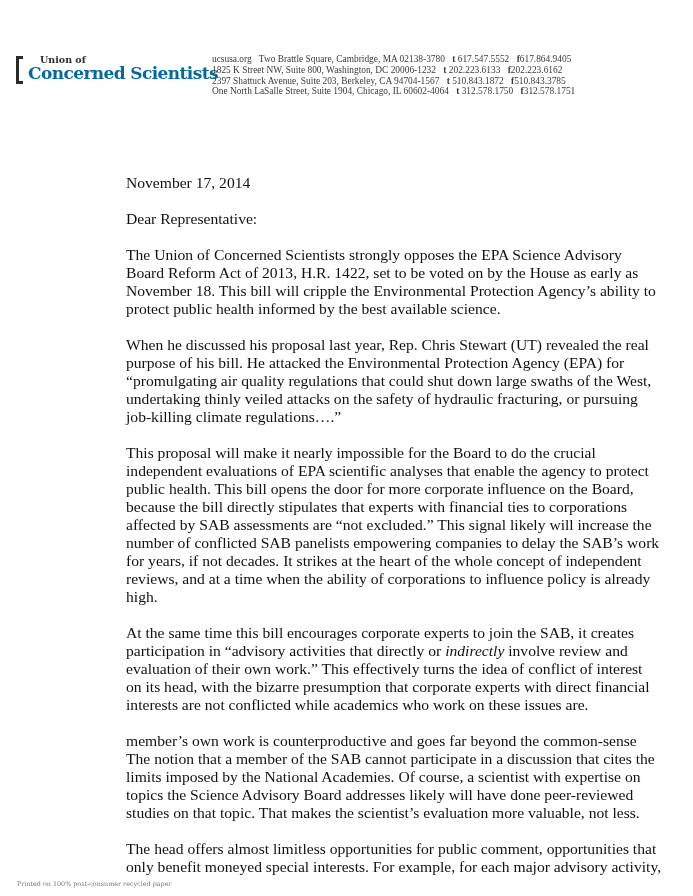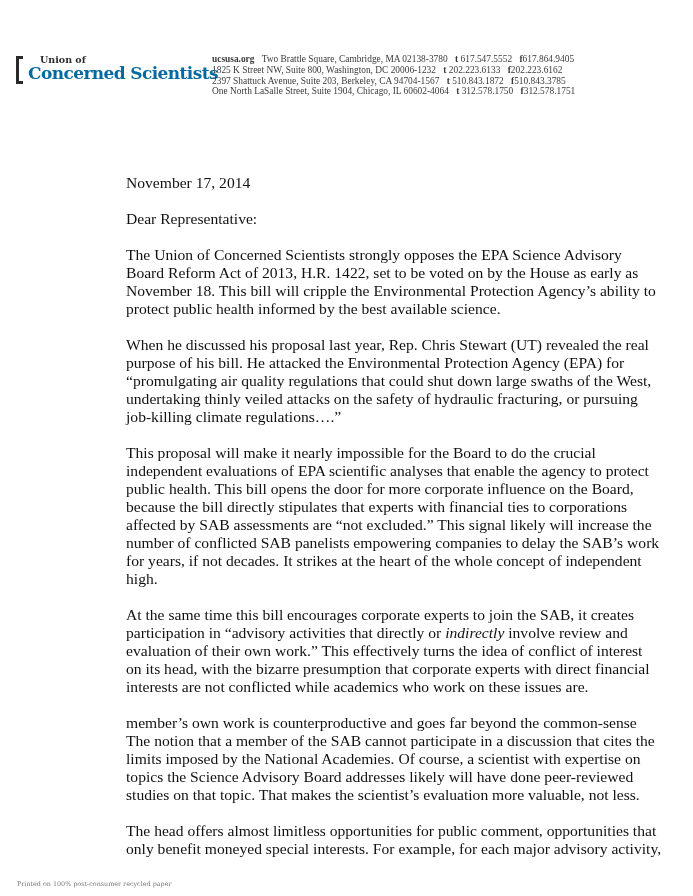--- a/index.html
+++ b/index.html
@@ -7,21 +7,21 @@
     .letterhead { position: absolute; left: 0; top: 0; width: 676px; height: 110px; }
     .logo { position: absolute; left: 16px; top: 54px; height: 30px; }
     .logo-bracket { position: absolute; left: 0; top: 2px; width: 3px; height: 28px; background: #2a2a2a; }
     .logo-bracket::before, .logo-bracket::after { content: ""; position: absolute; left: 0; width: 7px; height: 3px; background: #2a2a2a; }
     .logo-bracket::before { top: 0; }
     .logo-bracket::after { bottom: 0; }
     .logo-small { position: absolute; left: 24px; top: 0; font-family: "DejaVu Serif", serif; font-weight: bold; font-size: 9.5px; color: #2d2d2d; white-space: nowrap; }
     .logo-big { position: absolute; left: 12px; top: 9px; font-family: "DejaVu Serif", serif; font-weight: bold; font-size: 17px; letter-spacing: -0.6px; color: #0369a1; white-space: nowrap; }
     .addresses { position: absolute; left: 212px; top: 54px; font-family: "Liberation Serif", serif; font-size: 9.4px; line-height: 10.8px; color: #3a3a3a; white-space: nowrap; }
     .addr-line span.sep { display: inline-block; width: 5px; }
-    .addr-site { font-weight: bold; }
+    .addr-site { font-weight: normal; }
     .addr-tf { font-weight: bold; }
     .letter { position: absolute; left: 121px; top: 174px; width: 560px; font-family: "Liberation Serif", serif; font-size: 15.6px; line-height: 18px; color: #111; }
     .letter p { margin: 0 0 18px 5px; white-space: nowrap; }
     .letter .line { display: block; }
     .footer { position: absolute; left: 17px; top: 880px; font-family: "DejaVu Serif", serif; font-size: 6.4px; color: #777; white-space: nowrap; }
   </style>
 </head>
 <body>
 
 <div class="letterhead">
@@ -79,20 +79,21 @@
   </p>
 
   <p>
     <span class="line">This proposal will make it nearly impossible for the Board to do the crucial</span>
     <span class="line">independent evaluations of EPA scientific analyses that enable the agency to protect</span>
     <span class="line">public health. This bill opens the door for more corporate influence on the Board,</span>
     <span class="line">because the bill directly stipulates that experts with financial ties to corporations</span>
     <span class="line">affected by SAB assessments are “not excluded.” This signal likely will increase the</span>
     <span class="line">number of conflicted SAB panelists empowering companies to delay the SAB’s work</span>
     <span class="line">for years, if not decades. It strikes at the heart of the whole concept of independent</span>
+    <span class="line">reviews, and at a time when the ability of corporations to influence policy is already</span>
     <span class="line">high.</span>
   </p>
 
   <p>
     <span class="line">At the same time this bill encourages corporate experts to join the SAB, it creates</span>
     <span class="line"><span>participation in “advisory activities that directly or </span><em>indirectly</em><span> involve review and</span></span>
     <span class="line">evaluation of their own work.”  This effectively turns the idea of conflict of interest</span>
     <span class="line">on its head, with the bizarre presumption that corporate experts with direct financial</span>
     <span class="line">interests are not conflicted while academics who work on these issues are.</span>
   </p>

